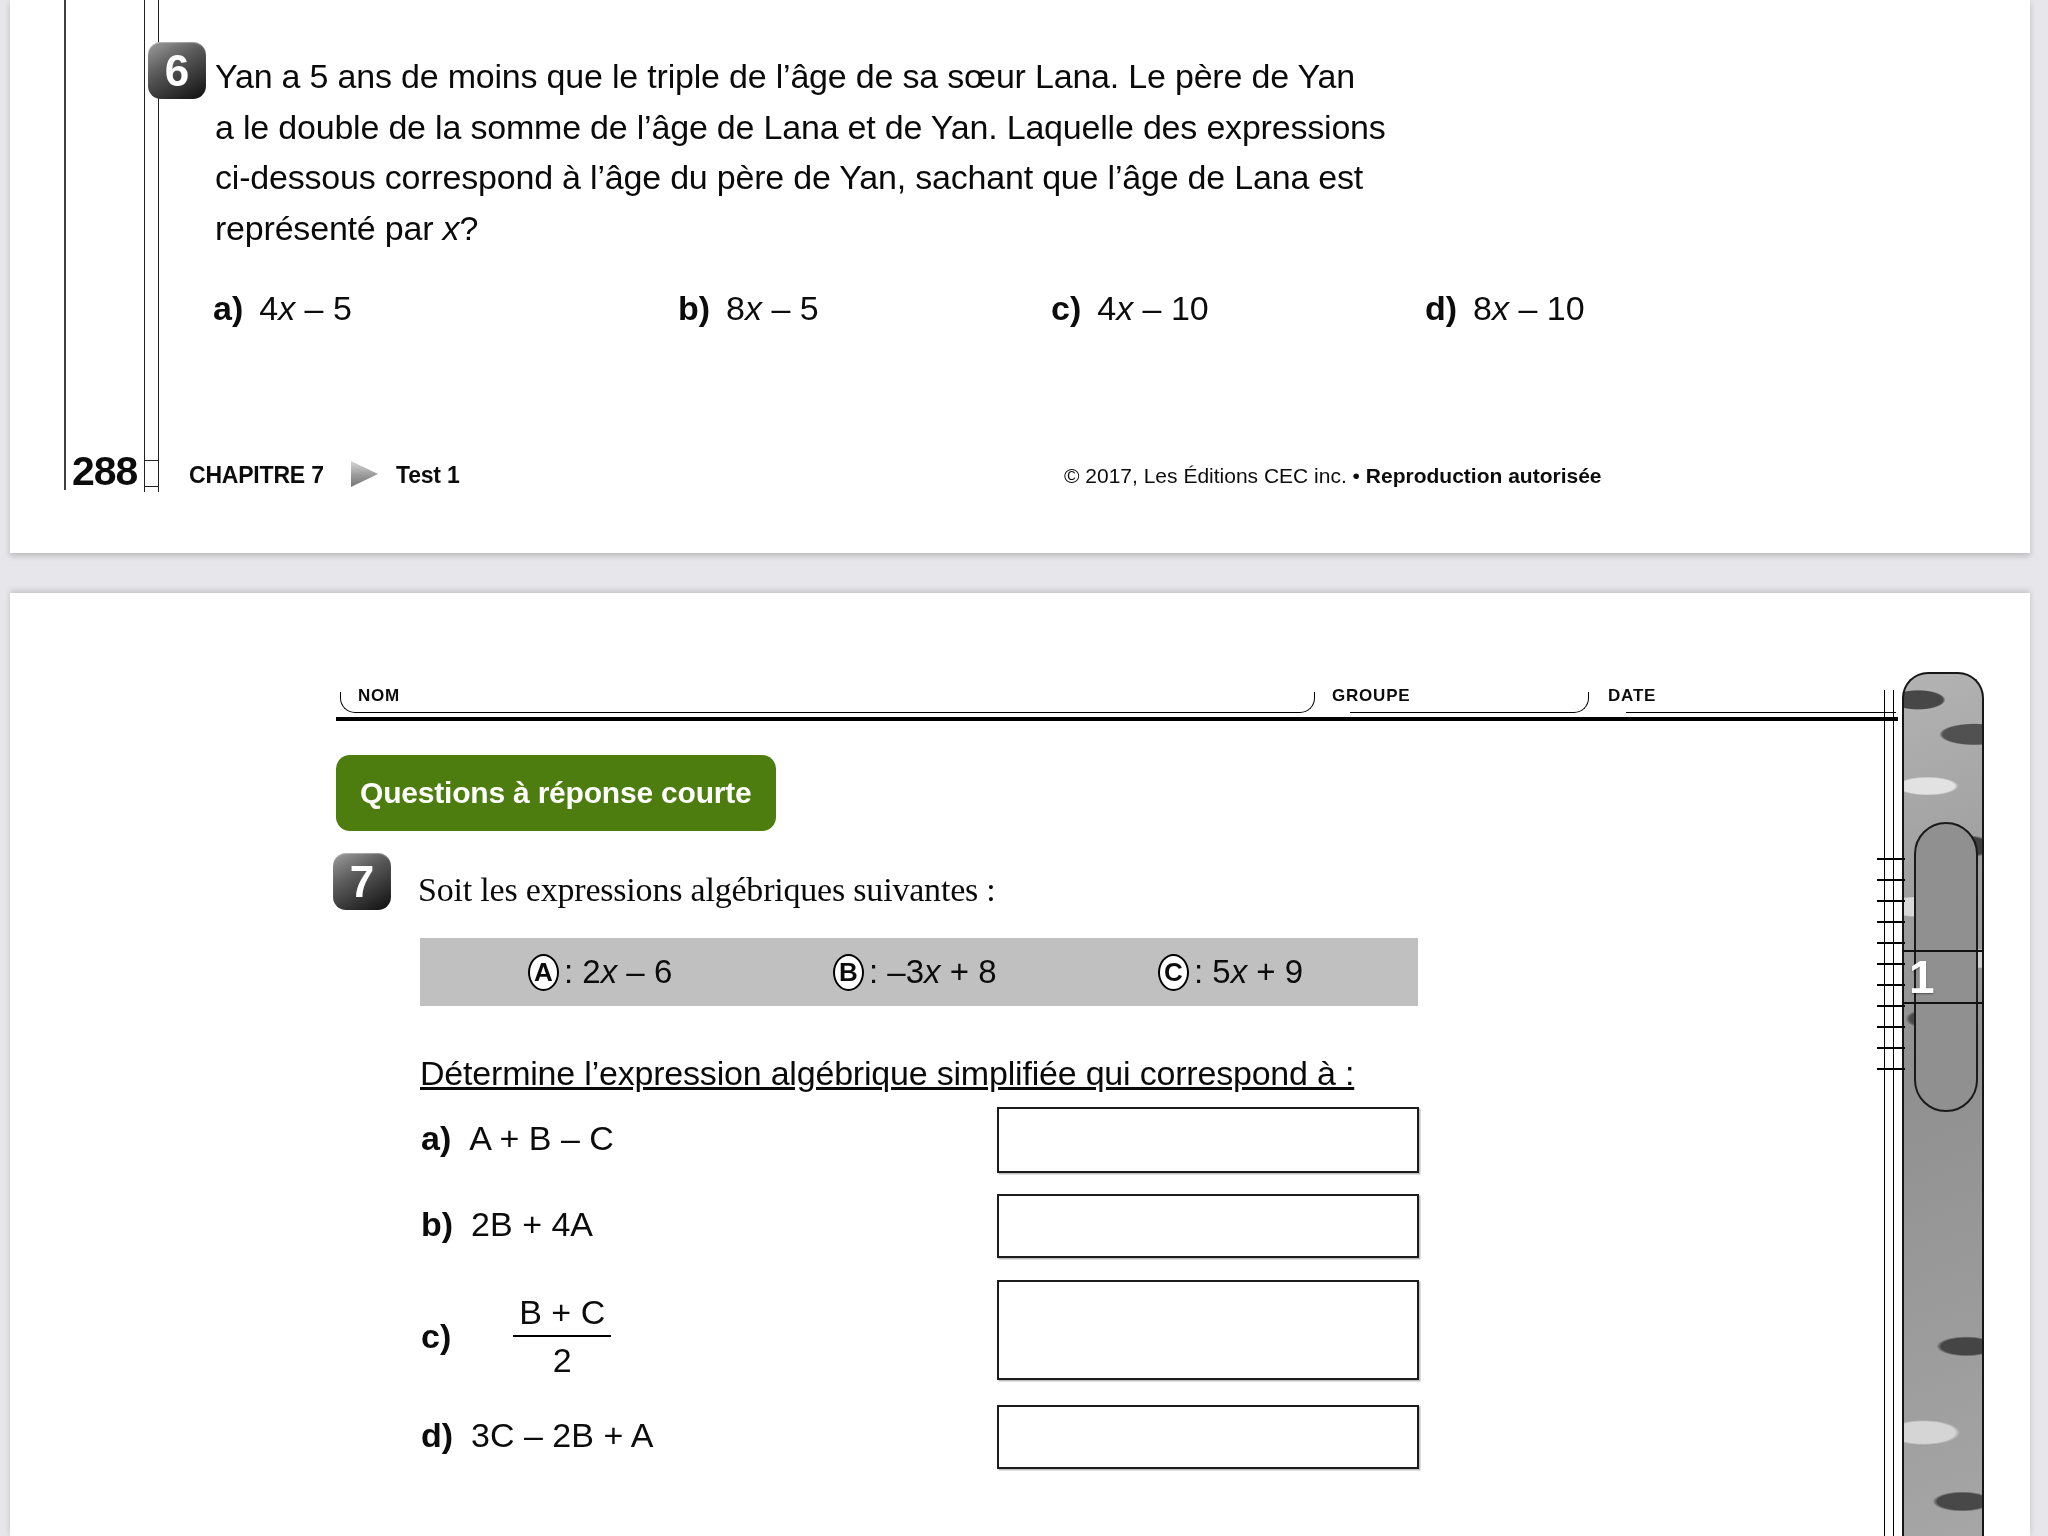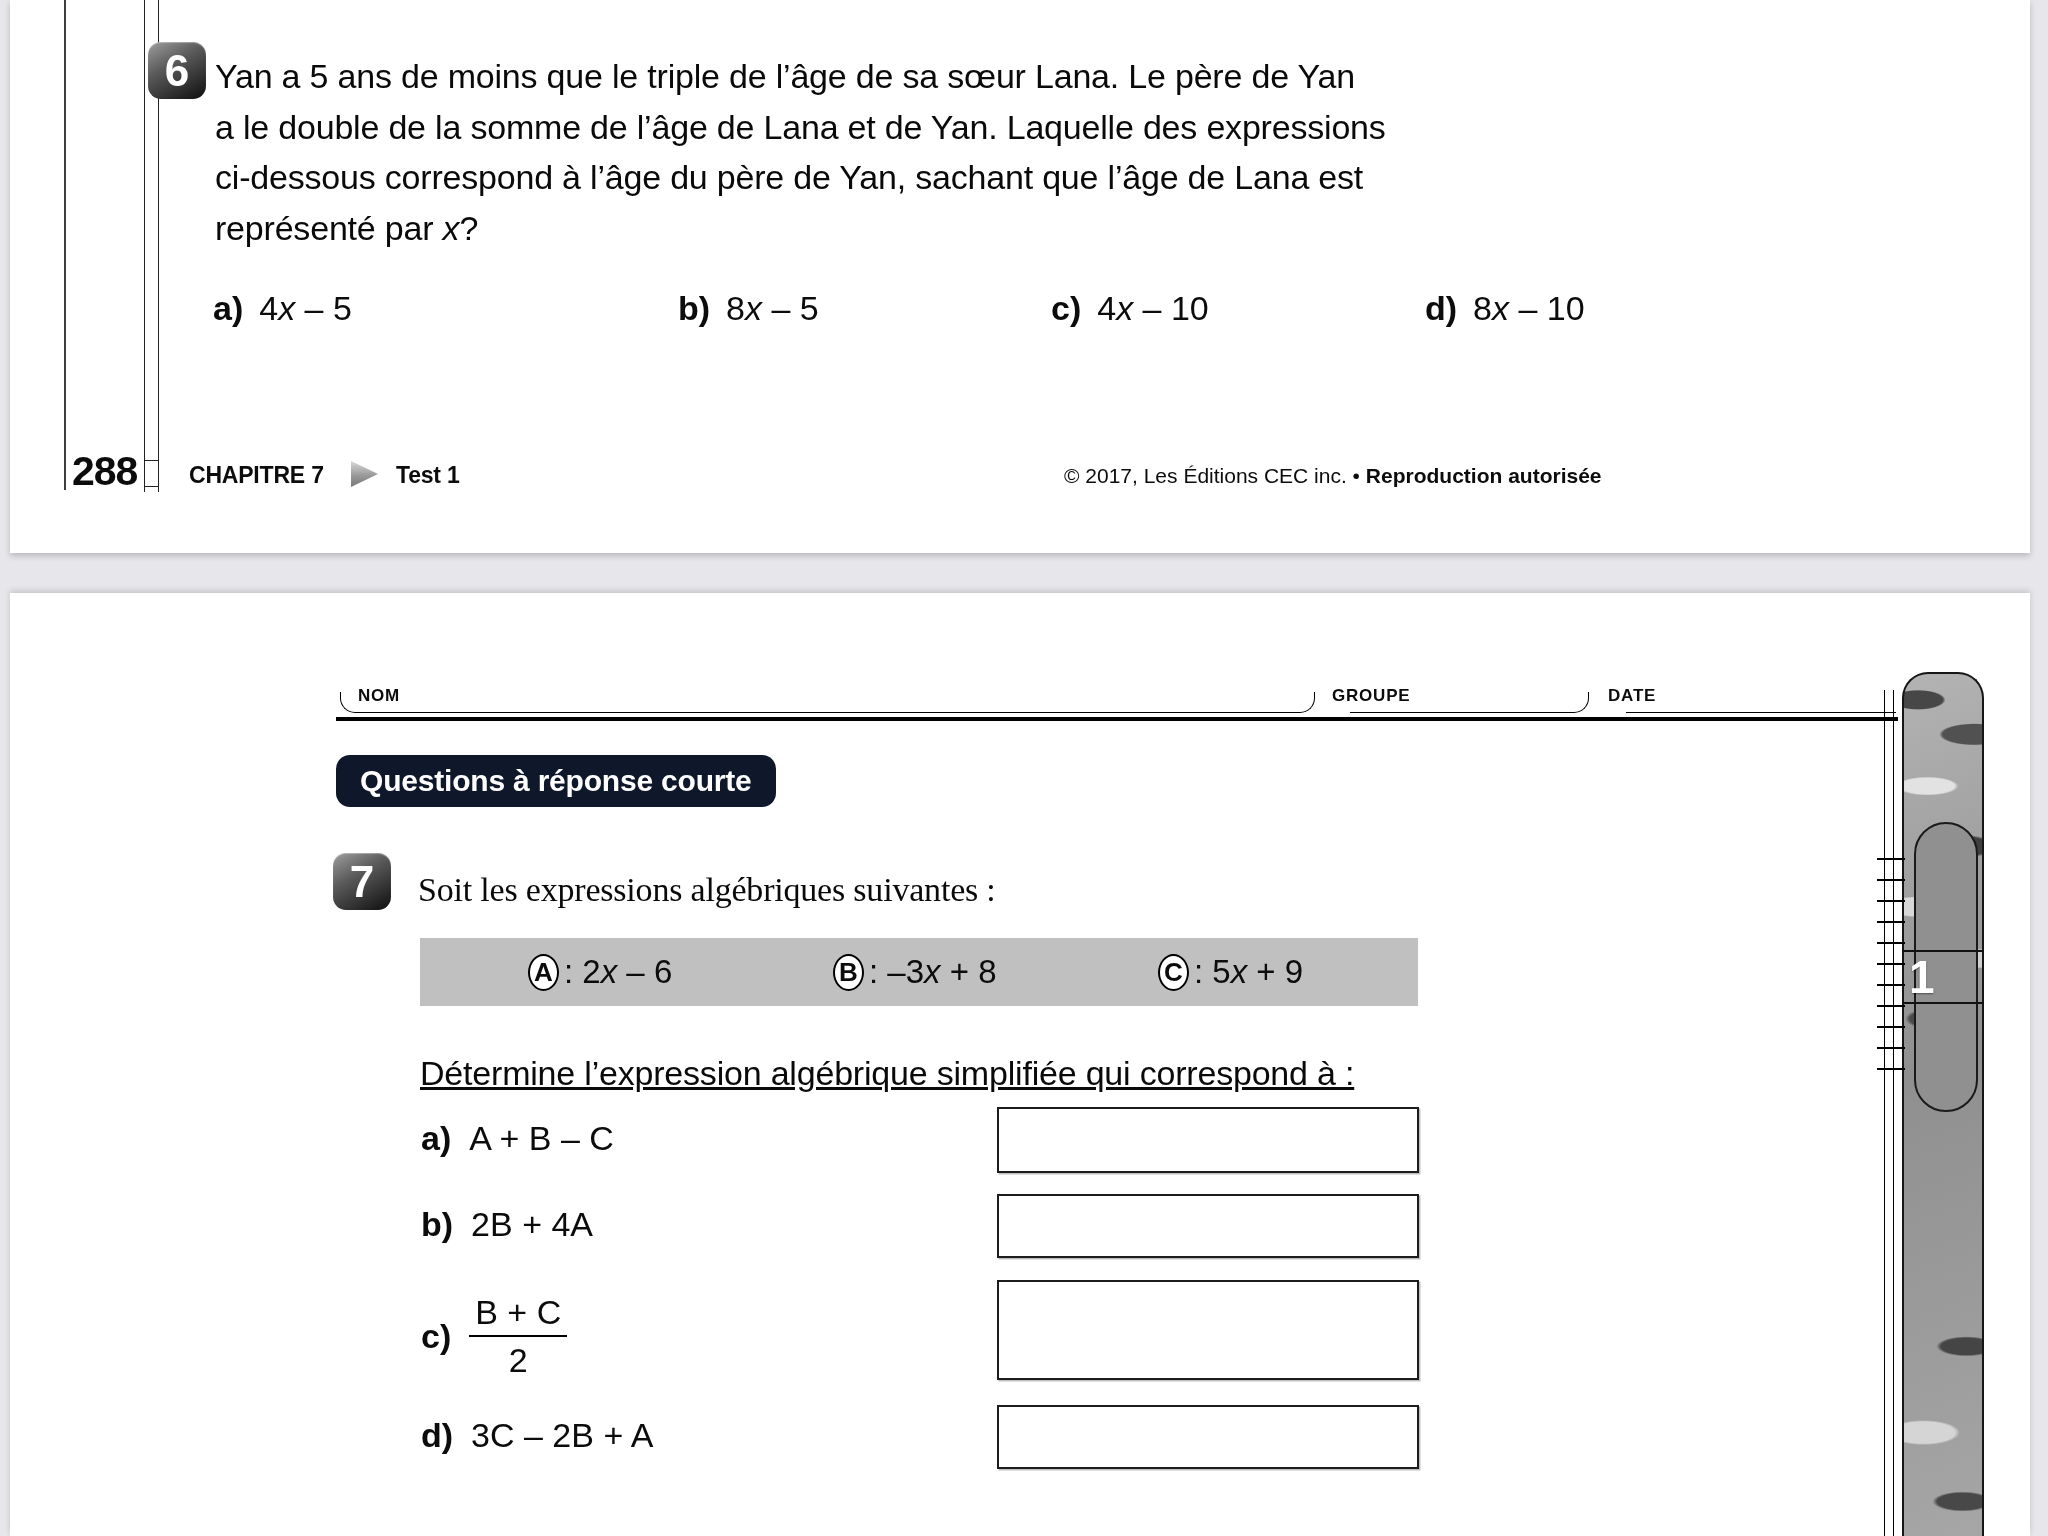--- a/index.html
+++ b/index.html
@@ -38,37 +38,37 @@
   .copy b{font-weight:bold;}
   
   .hlabel{font-size:17px;font-weight:bold;letter-spacing:0.8px;}
   .wline{position:absolute;height:0;border-top:1.6px solid #000;}
   .curlL{position:absolute;width:16px;height:20px;border-left:1.6px solid #000;
          border-bottom:1.6px solid #000;border-bottom-left-radius:15px;}
   .curlR{position:absolute;width:16px;height:20px;border-right:1.6px solid #000;
          border-bottom:1.6px solid #000;border-bottom-right-radius:15px;}
   .thick{position:absolute;height:3.5px;background:#000;}
   .titlebadge{
-    background:#0f172a;color:#fff;border-radius:14px;
+    background:#4d7c0f;color:#fff;border-radius:14px;
     font-size:30px;font-weight:bold;letter-spacing:-0.2px;
-    display:flex;align-items:center;padding:0 24px;height:52px;box-sizing:border-box;
+    display:flex;align-items:center;padding:0 24px;height:76px;box-sizing:border-box;
   }
   .graybar{background:#c0c0c0;}
   .barexpr{position:absolute;display:flex;align-items:center;font-size:33px;white-space:nowrap;}
   .circ{
     width:31px;height:37px;border:2.5px solid #000;border-radius:50%;
     background:#fff;display:flex;align-items:center;justify-content:center;
     font-size:26px;font-weight:bold;box-sizing:border-box;
   }
   .barexpr .etxt{margin-left:5px;}
   .itm{position:absolute;display:flex;gap:18px;align-items:center;font-size:34px;white-space:nowrap;}
   .itm b{font-weight:bold;}
   .box{position:absolute;width:422px;background:#fff;border:2.5px solid #1c1c1c;
        box-shadow:1.5px 1.5px 0 rgba(0,0,0,.25);box-sizing:border-box;}
-  .frac{display:inline-block;text-align:center;font-size:34px;}
+  .frac{display:inline-block;text-align:center;font-size:34px;margin-left:44px;}
   .frac .num{display:block;padding:0 6px 3px;}
   .frac .bar{display:block;height:0;border-top:2.5px solid #000;}
   .frac .den{display:block;padding-top:4px;}
   
   .marble{
     position:absolute;border:2px solid #161616;border-bottom:none;
     border-radius:26px 26px 0 0;box-sizing:border-box;
     background:
       radial-gradient(ellipse 55px 20px at 18% 3%, #474747 0 45%, transparent 50%),
       radial-gradient(ellipse 70px 22px at 90% 7%, #515151 0 45%, transparent 50%),

